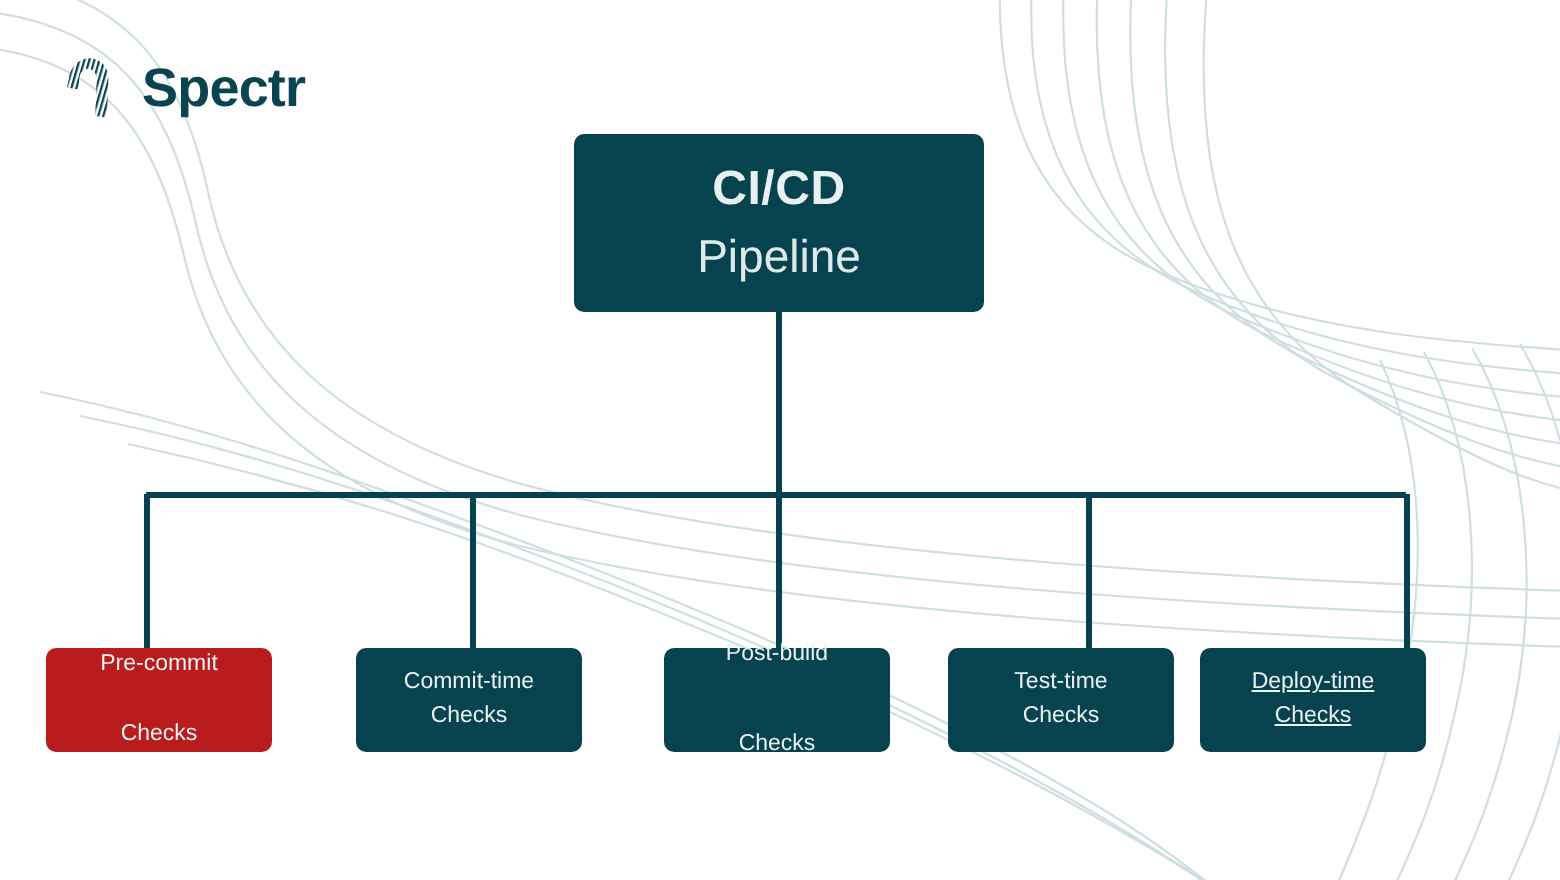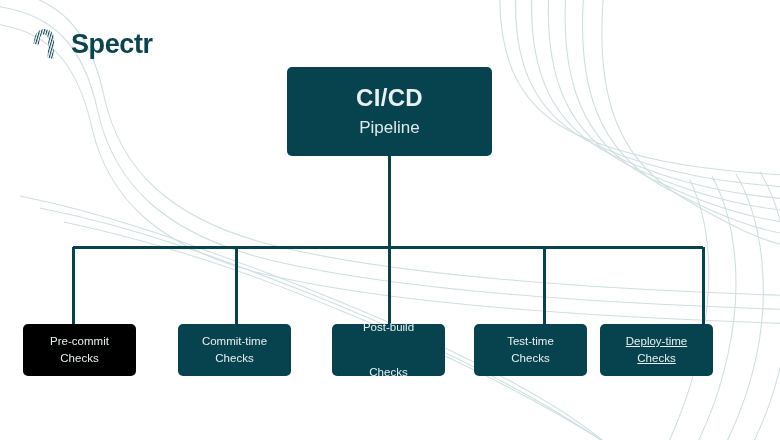--- a/index.html
+++ b/index.html
@@ -78,35 +78,36 @@
     text-align: right;
   }
   .node.root .node-title {
     font-size: 24px;
     font-weight: bold;
     letter-spacing: 0.3px;
     line-height: 1.1;
     color: #e9f0f1;
   }
   .node.root .node-sub {
-    font-size: 17px;
+    font-size: 23px;
     font-weight: normal;
     margin-top: 7px;
     line-height: 1.1;
     color: #dfe9ea;
   }
 
   .node.leaf {
     width: 113px;
     height: 52px;
     top: 324px;
     background: #07434f;
   }
   .node.leaf.alert {
-    background: #000000;
+    background: #b91c1c;
+    justify-content: space-between;
   }
   .node.leaf .leaf-line {
     font-size: 11.5px;
     line-height: 1.48;
     color: #e9f0f1;
     white-space: nowrap;
   }
 
   .node.leaf.n0 { left: 23px;  }
   .node.leaf.n1 { left: 178px; }

